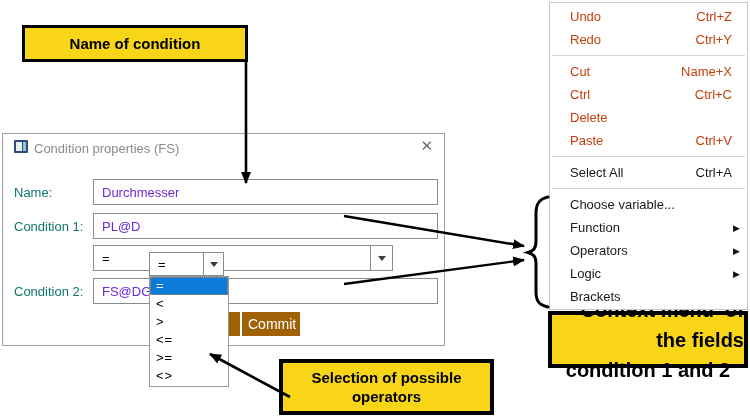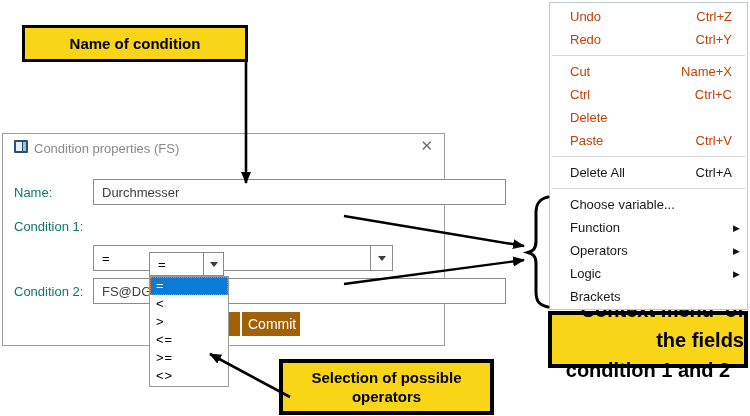--- a/index.html
+++ b/index.html
@@ -28,23 +28,23 @@
   .dlg-icon{position:absolute;left:11px;top:6px;width:14px;height:13px;
     background:#2b4d7e;border-radius:1px;}
   .dlg-icon:before{content:"";position:absolute;left:2px;top:2px;width:6px;height:9px;background:#e8f0f6;}
   .dlg-icon:after{content:"";position:absolute;left:9px;top:2px;width:3px;height:9px;background:#9fc3c9;}
   .dlg-close{position:absolute;right:11px;top:4px;font-size:15px;color:#6f6f6f;cursor:pointer;line-height:1;}
   .dlg-label{position:absolute;left:11px;font-size:13px;color:#0f766e;height:26px;display:flex;align-items:center;}
   #lbl-name{top:45px;}
   #lbl-cond1{top:79px;}
   #lbl-cond2{top:144px;}
   .dlg-input{
-    position:absolute;left:90px;width:413px;height:26px;box-sizing:border-box;
+    position:absolute;left:90px;width:345px;height:26px;box-sizing:border-box;
     border:1px solid #8b8b8b;background:#fff;font-family:"Liberation Sans",sans-serif;
-    font-size:13px;color:#404040;padding:0 0 0 8px;outline:none;
+    font-size:13px;color:#6d28d9;padding:0 0 0 8px;outline:none;
   }
   #inp-name{top:45px;}
   #inp-cond1{top:79px;}
   #inp-cond2{top:144px;}
   .combo{
     position:absolute;box-sizing:border-box;border:1px solid #8b8b8b;background:#fff;
     display:flex;align-items:center;font-size:13px;color:#000;
   }
   #combo-main{left:90px;top:111px;width:300px;height:26px;}
   #combo-overlay{left:146px;top:118px;width:75px;height:24px;z-index:40;}
@@ -104,20 +104,21 @@
 <div class="dialog">
   <span class="dlg-icon"></span>
   <span class="dlg-title">Condition properties (FS)</span>
   <span class="dlg-close">✕</span>
 
   <span class="dlg-label" id="lbl-name">Name:</span>
   <span class="dlg-label" id="lbl-cond1">Condition 1:</span>
   <span class="dlg-label" id="lbl-cond2">Condition 2:</span>
 
   <input class="dlg-input" id="inp-name" value="Durchmesser" style="">
+  <input class="dlg-input" id="inp-cond1" value="PL@D" style="">
   <input class="dlg-input" id="inp-cond2" value="FS@DG" style="">
 
   <div class="combo" id="combo-main">
     <span class="combo-val">=</span>
     <span class="combo-btn">
         <i class="tri"></i>
       </span>
   </div>
 
   <div class="combo" id="combo-overlay">
@@ -161,21 +162,21 @@
   <div class="mi disabled">
     <span>Delete</span>
     <span class="sc"></span>
   </div>
   <div class="mi disabled">
     <span>Paste</span>
     <span class="sc">Ctrl+V</span>
   </div>
   <div class="msep"></div>
   <div class="mi">
-    <span>Delete All</span>
+    <span>Select All</span>
     <span class="sc">Ctrl+A</span>
   </div>
   <div class="msep"></div>
   <div class="mi">
     <span>Choose variable...</span>
     <span class="sc"></span>
   </div>
   <div class="mi">
     <span>Function</span>
     <span class="sub">▶</span>

